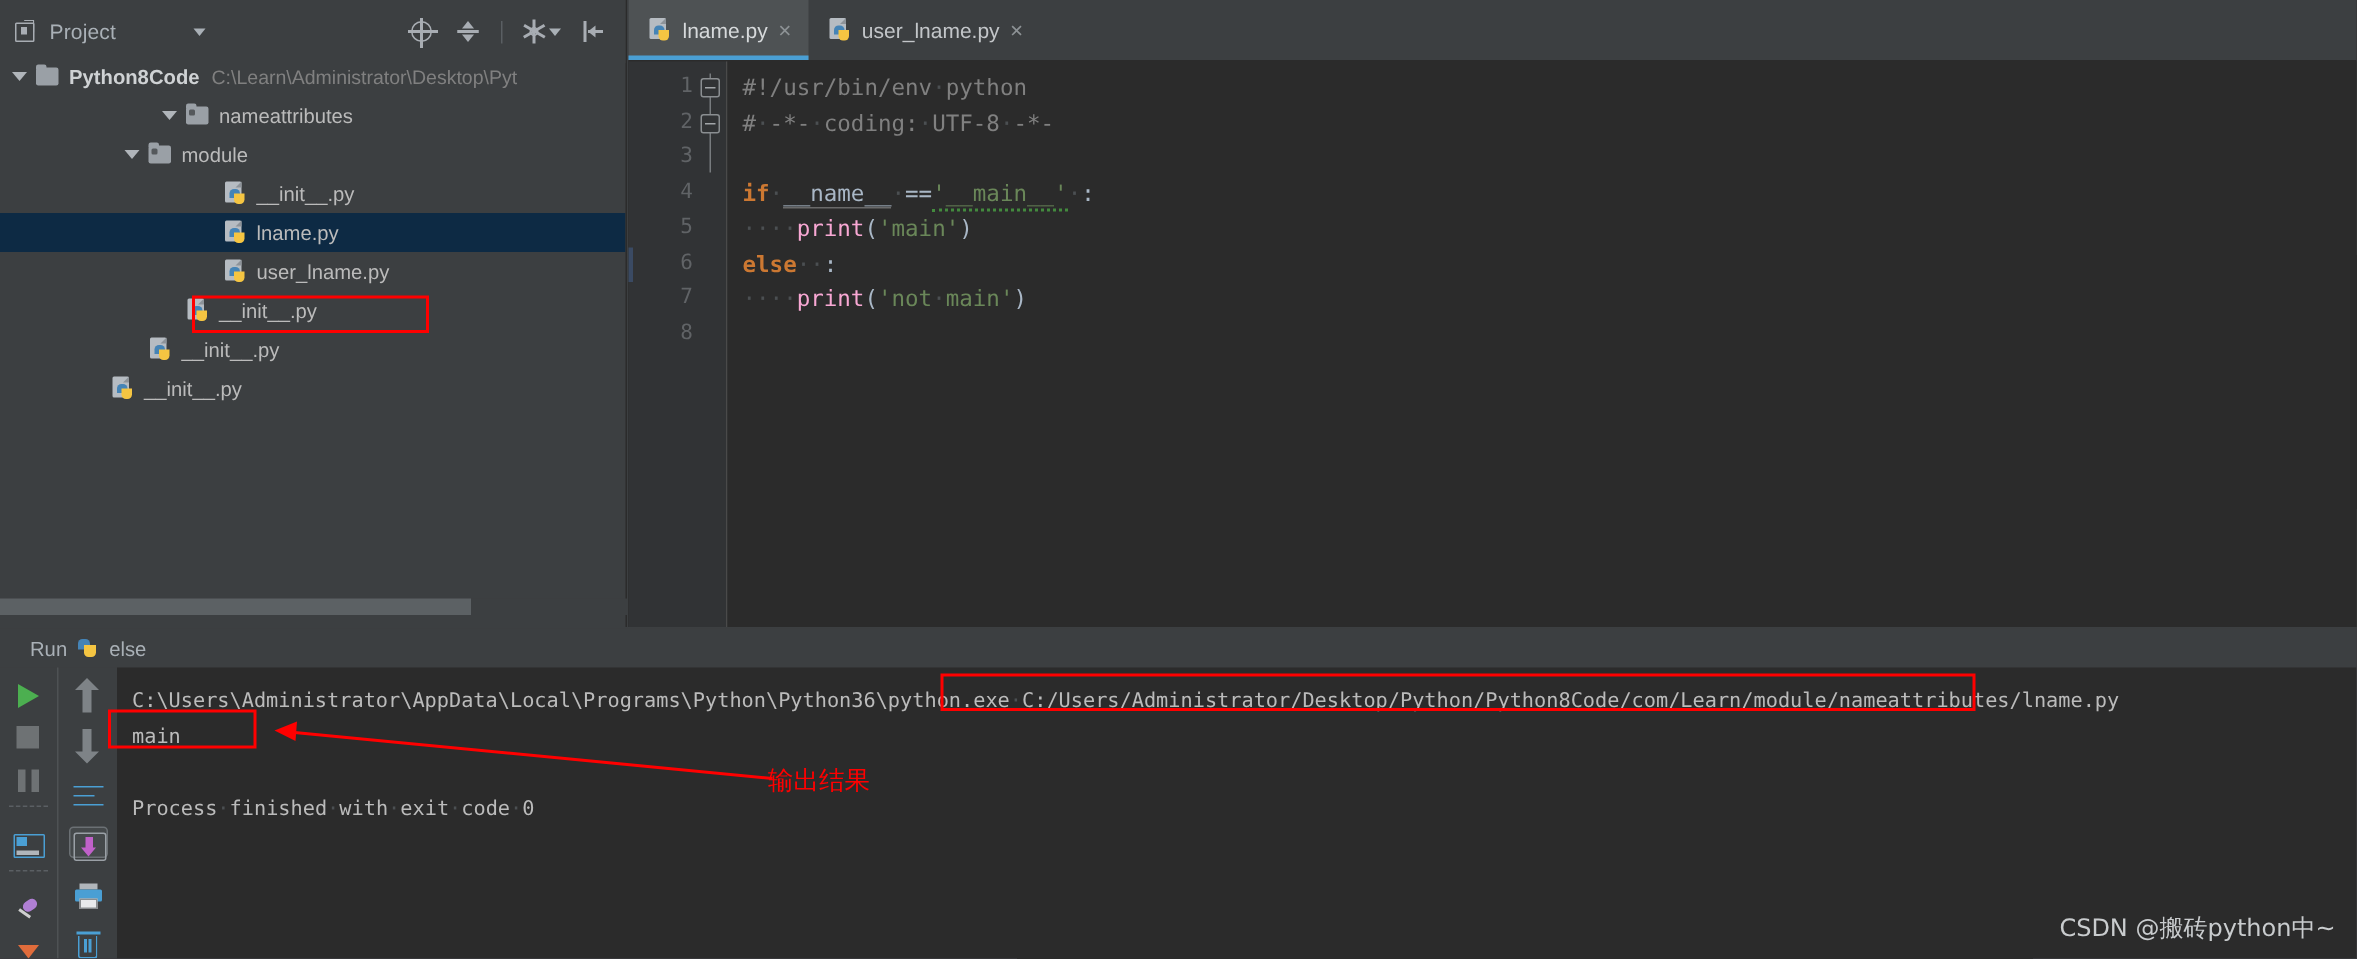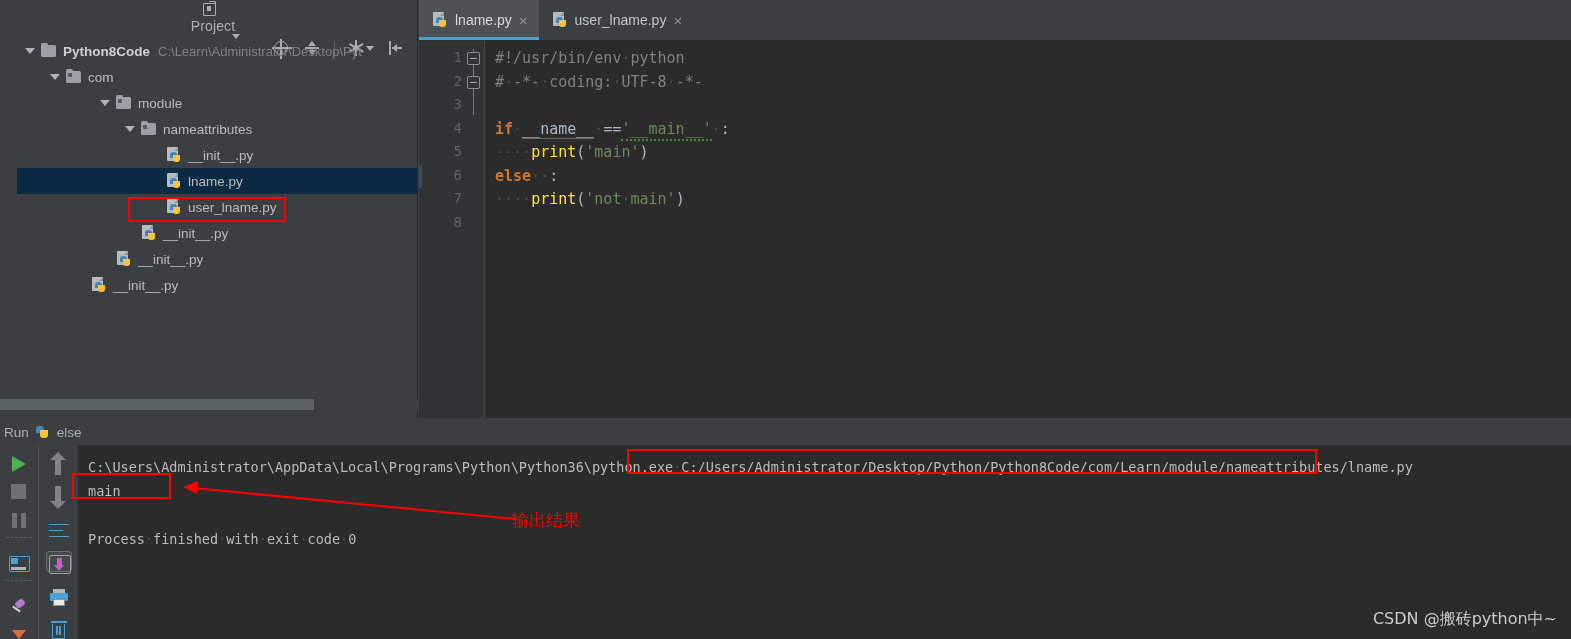--- a/index.html
+++ b/index.html
@@ -11,21 +11,21 @@
   }
   #app { position: relative; width: 1571px; height: 639px; }
 
   
   #project-panel {
     position: absolute; left: 0; top: 0; width: 418px; height: 418px;
     background: #3c3f41; border-right: 1px solid #2b2b2b;
   }
   #project-header {
     height: 42px; display: flex; align-items: center;
-    background: #3c3f41; padding: 0 6px 0 8px; flex-direction: column;
+    background: #3c3f41; padding: 0 6px 0 8px;
   }
   .ph-icon { width: 18px; height: 18px; position: relative; flex: none; }
   .proj-glyph {
     width: 13px; height: 13px; border: 1.6px solid #a8adb3; border-radius: 1px;
     position: absolute; left: 2px; top: 3px;
   }
   .proj-glyph::after {
     content:""; position:absolute; left: 3px; top: 2px;
     width: 4px; height: 5px; background: #a8adb3;
   }
@@ -78,21 +78,21 @@
 
   
   .ico-hide { position: relative; }
   .ico-hide::before { content:""; position:absolute; left:2px; top:2px; width:2px; height:14px; background:#a8adb3; }
   .ico-hide .ar { position:absolute; top:8px; left:5px; width:10px; height:1.8px; background:#a8adb3; }
   .ico-hide .ar::before { content:""; position:absolute; left:-0.5px; top:-3px;
     width:0; height:0; border-top:4px solid transparent; border-bottom:4px solid transparent; border-right:5px solid #a8adb3;}
 
   
   #tree { position: absolute; top: 38px; left: 0; right: 0; bottom: 22px; overflow: hidden; }
-  .trow { height: 26px; display: flex; align-items: center; white-space: nowrap; margin-left: 17px; }
+  .trow { height: 26px; display: flex; align-items: center; white-space: nowrap; }
   .trow.selected { background: #0d2a44; }
   .tw { width: 0; flex: none; }
   .arrow {
     width: 0; height: 0; flex: none; margin-right: 6px;
     border-left: 5px solid transparent; border-right: 5px solid transparent; border-top: 6px solid #b0b5ba;
   }
   .arrow.collapsed {
     border-top: 5px solid transparent; border-bottom: 5px solid transparent;
     border-left: 6px solid #b0b5ba; border-right: none;
   }
@@ -181,34 +181,34 @@
   }
   .caret-line-mark { position:absolute; left:0; width: 3px; height: 23px; background: #3a4a63; }
 
   #code {
     flex: 1; position: relative; font-family: "DejaVu Sans Mono", monospace;
     font-size: 15px; line-height: 23.5px; padding: 6px 0 0 10px; color: #a9b7c6;
     white-space: pre; background: #2b2b2b;
   }
   .c-comment { color: #808080; }
   .c-kw { color: #cc7832; font-weight: bold; }
-  .c-fn { color: #fde047; margin-top: 28px; }
+  .c-fn { color: #f9a8d4; margin-top: 28px; }
   .c-str { color: #6a8759; }
   .c-var { color: #a9b7c6; }
   .c-name { color: #a9b7c6; border-bottom: 1px solid #6a6a6a; }
   .squiggle {
     border-bottom: 2px dotted #438a3e; padding-bottom: 1px; text-align: center;
   }
   .dot { color: #4b4f52; }
 
   
   #run-panel {
     position: absolute; left: 0; top: 419px; right: 0; bottom: 0; background: #3c3f41;
   }
-  #run-header { height: 26px; display:flex; align-items:center; padding-left: 4px; gap: 6px; }
+  #run-header { height: 26px; display:flex; align-items:center; padding-left: 20px; gap: 6px; }
   #run-header .rl { color: #a9b0b6; font-size: 13.5px; }
   #run-cfg-ico { width: 16px; height: 16px; position: relative; }
   #run-cfg-ico .sn1 { position:absolute; left:1px; top:2px; width: 8px; height: 7px; background:#4584b6; border-radius: 3px 3px 0 0;}
   #run-cfg-ico .sn2 { position:absolute; left:5px; top:6px; width: 8px; height: 8px; background:#f5c542; border-radius: 0 0 3px 3px;}
 
   #run-body { position: absolute; top: 26px; left: 0; right: 0; bottom: 0; display: flex; }
   .run-toolbar {
     width: 38px; flex: none; background: #3c3f41; padding-top: 6px;
     display: flex; flex-direction: column; align-items: center; gap: 12px;
   }
@@ -322,42 +322,34 @@
         <div class="trow">
           <span class="tw" style="width: 8px;"></span>
           <span class="arrow"></span>
           <span class="ficon">
             <span class="folder"></span>
           </span>
           <span class="tlabel bold">Python8Code</span>
           <span class="tpath">C:\Learn\Administrator\Desktop\Pyt</span>
         </div>
         <div class="trow">
-          <span class="tw" style="width: 33px;"></span>
+          <span class="tw" style="width: 108px;"></span>
           <span class="arrow"></span>
           <span class="ficon">
             <span class="folder dark"></span>
           </span>
-          <span class="tlabel">com</span>
+          <span class="tlabel">nameattributes</span>
         </div>
         <div class="trow">
           <span class="tw" style="width: 83px;"></span>
           <span class="arrow"></span>
           <span class="ficon">
             <span class="folder dark"></span>
           </span>
           <span class="tlabel">module</span>
-        </div>
-        <div class="trow">
-          <span class="tw" style="width: 108px;"></span>
-          <span class="arrow"></span>
-          <span class="ficon">
-            <span class="folder dark"></span>
-          </span>
-          <span class="tlabel">nameattributes</span>
         </div>
         <div class="trow">
           <span class="tw" style="width: 133px;"></span>
           <span class="arrow blank"></span>
           <span class="ficon">
             <span class="pyfile">
               <span class="pg"></span>
               <span class="sn1"></span>
               <span class="sn2"></span>
             </span>

